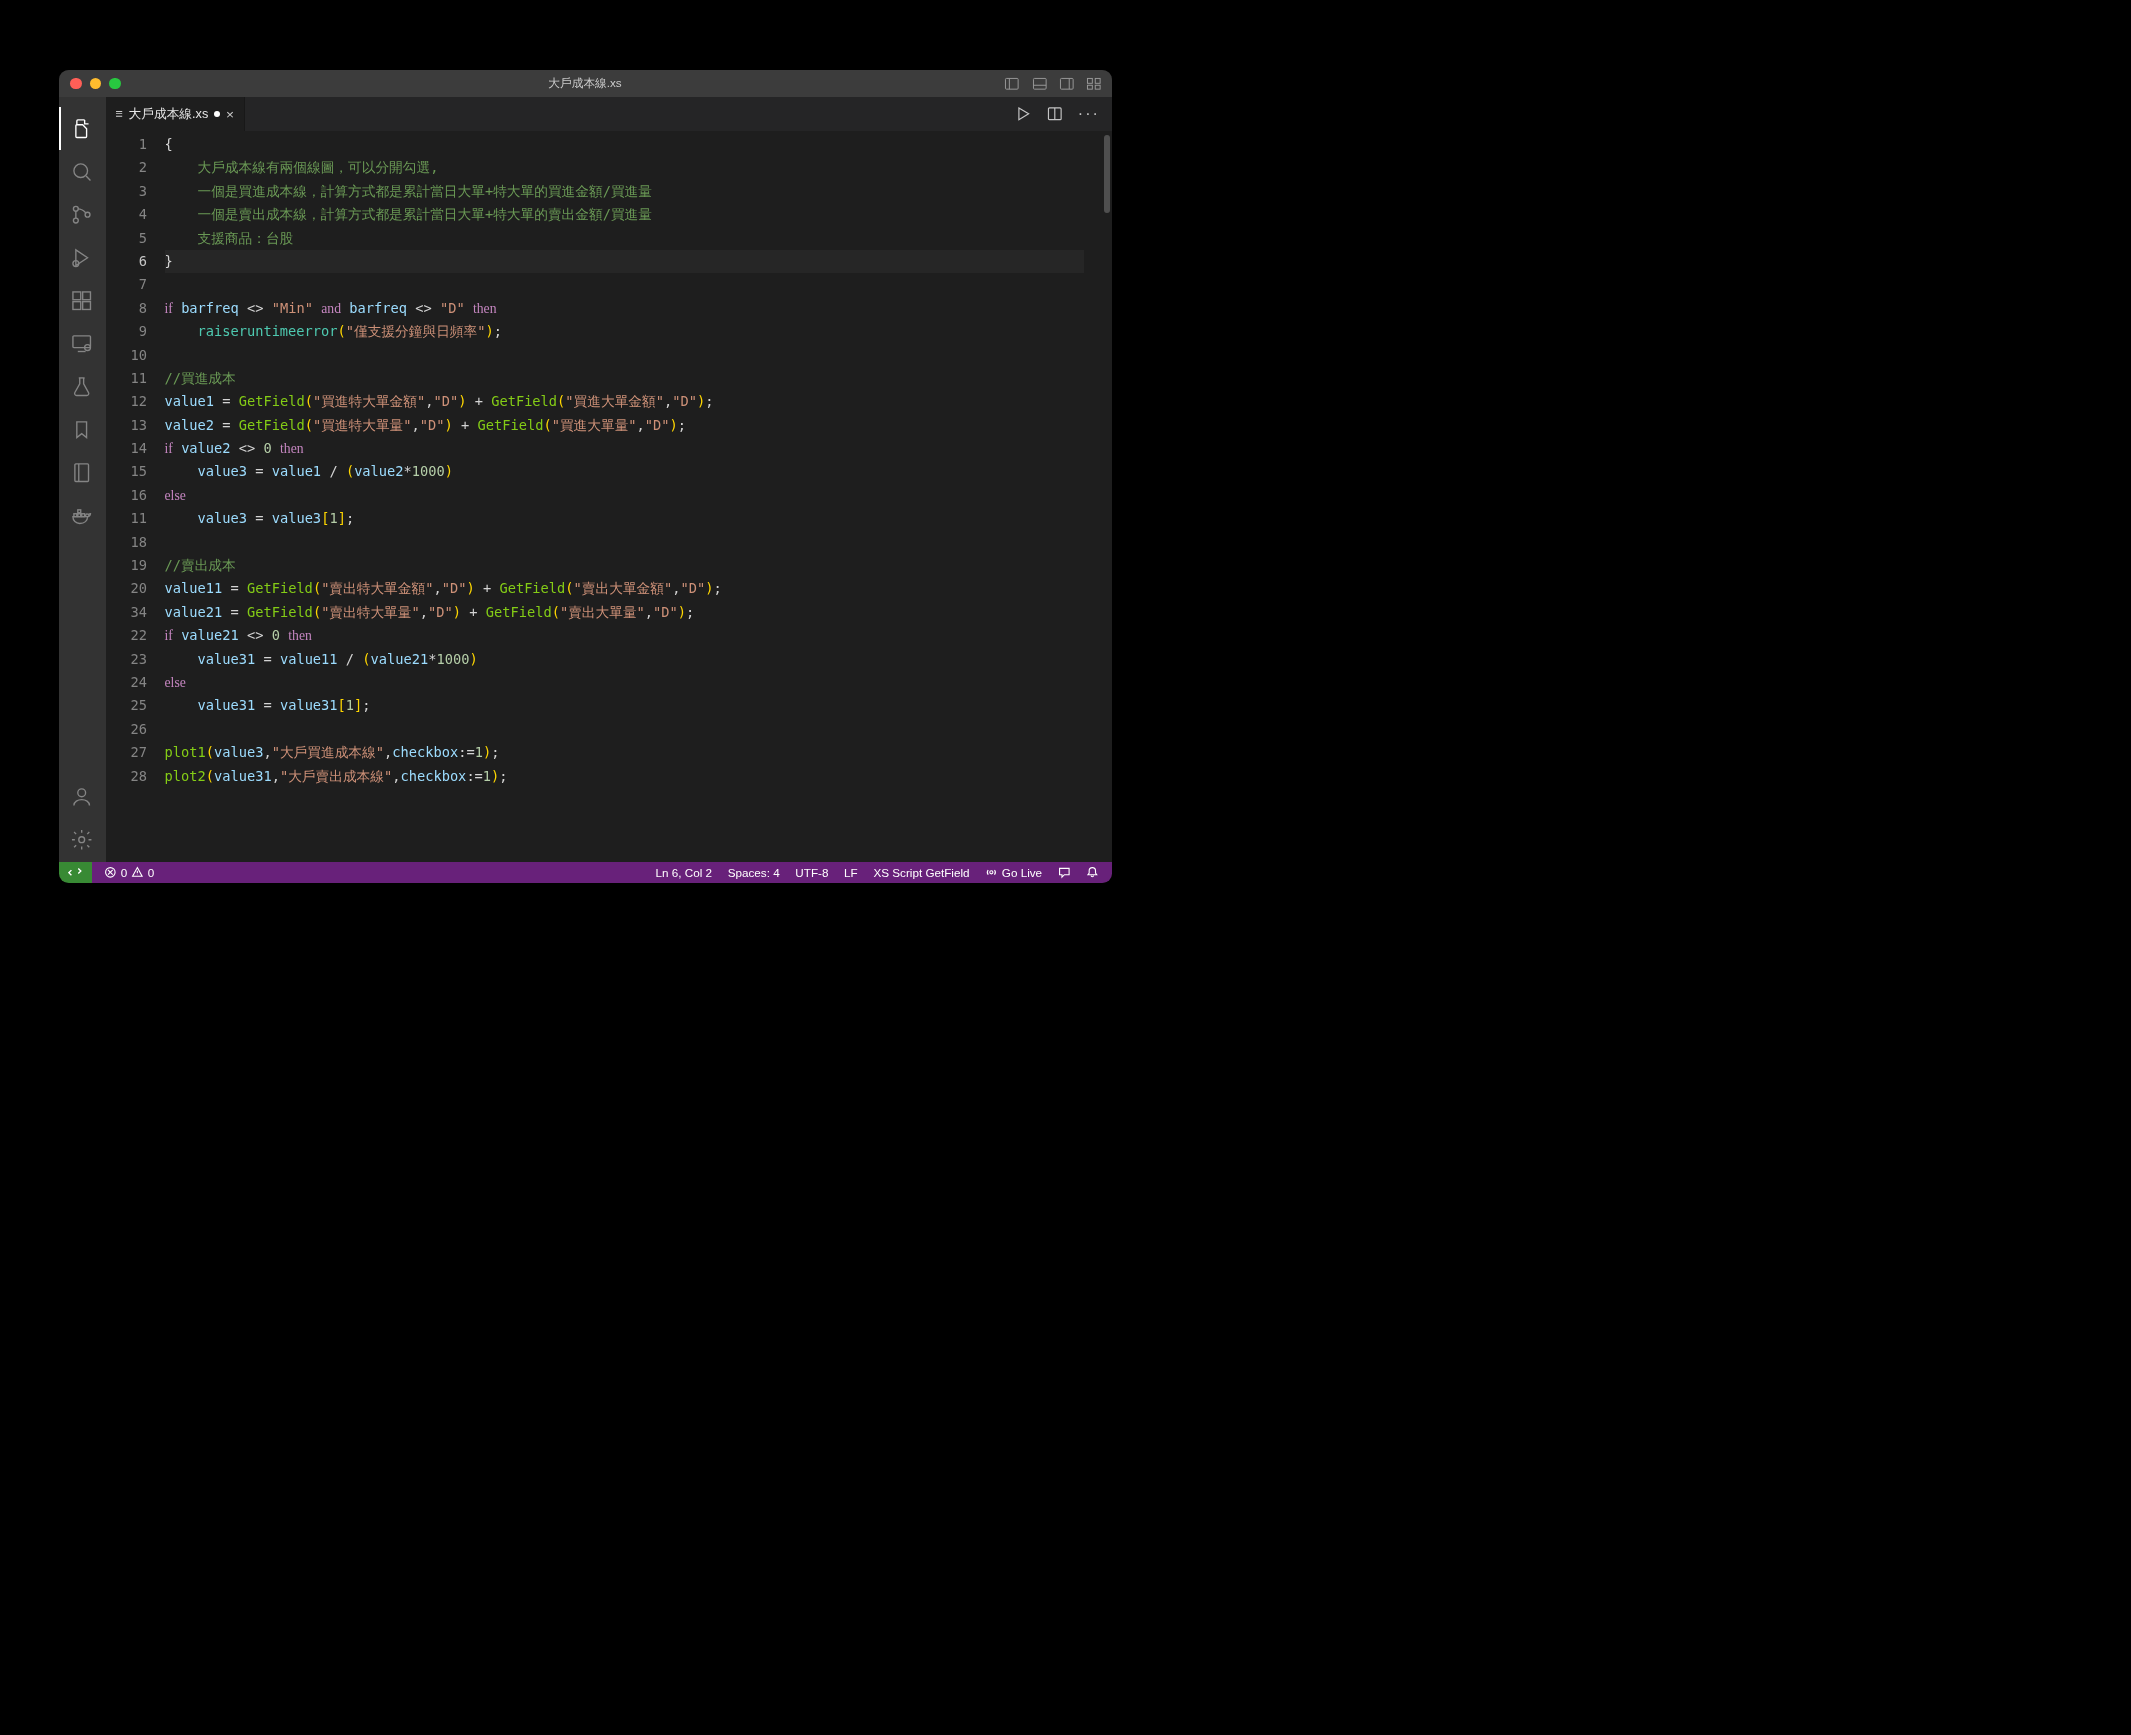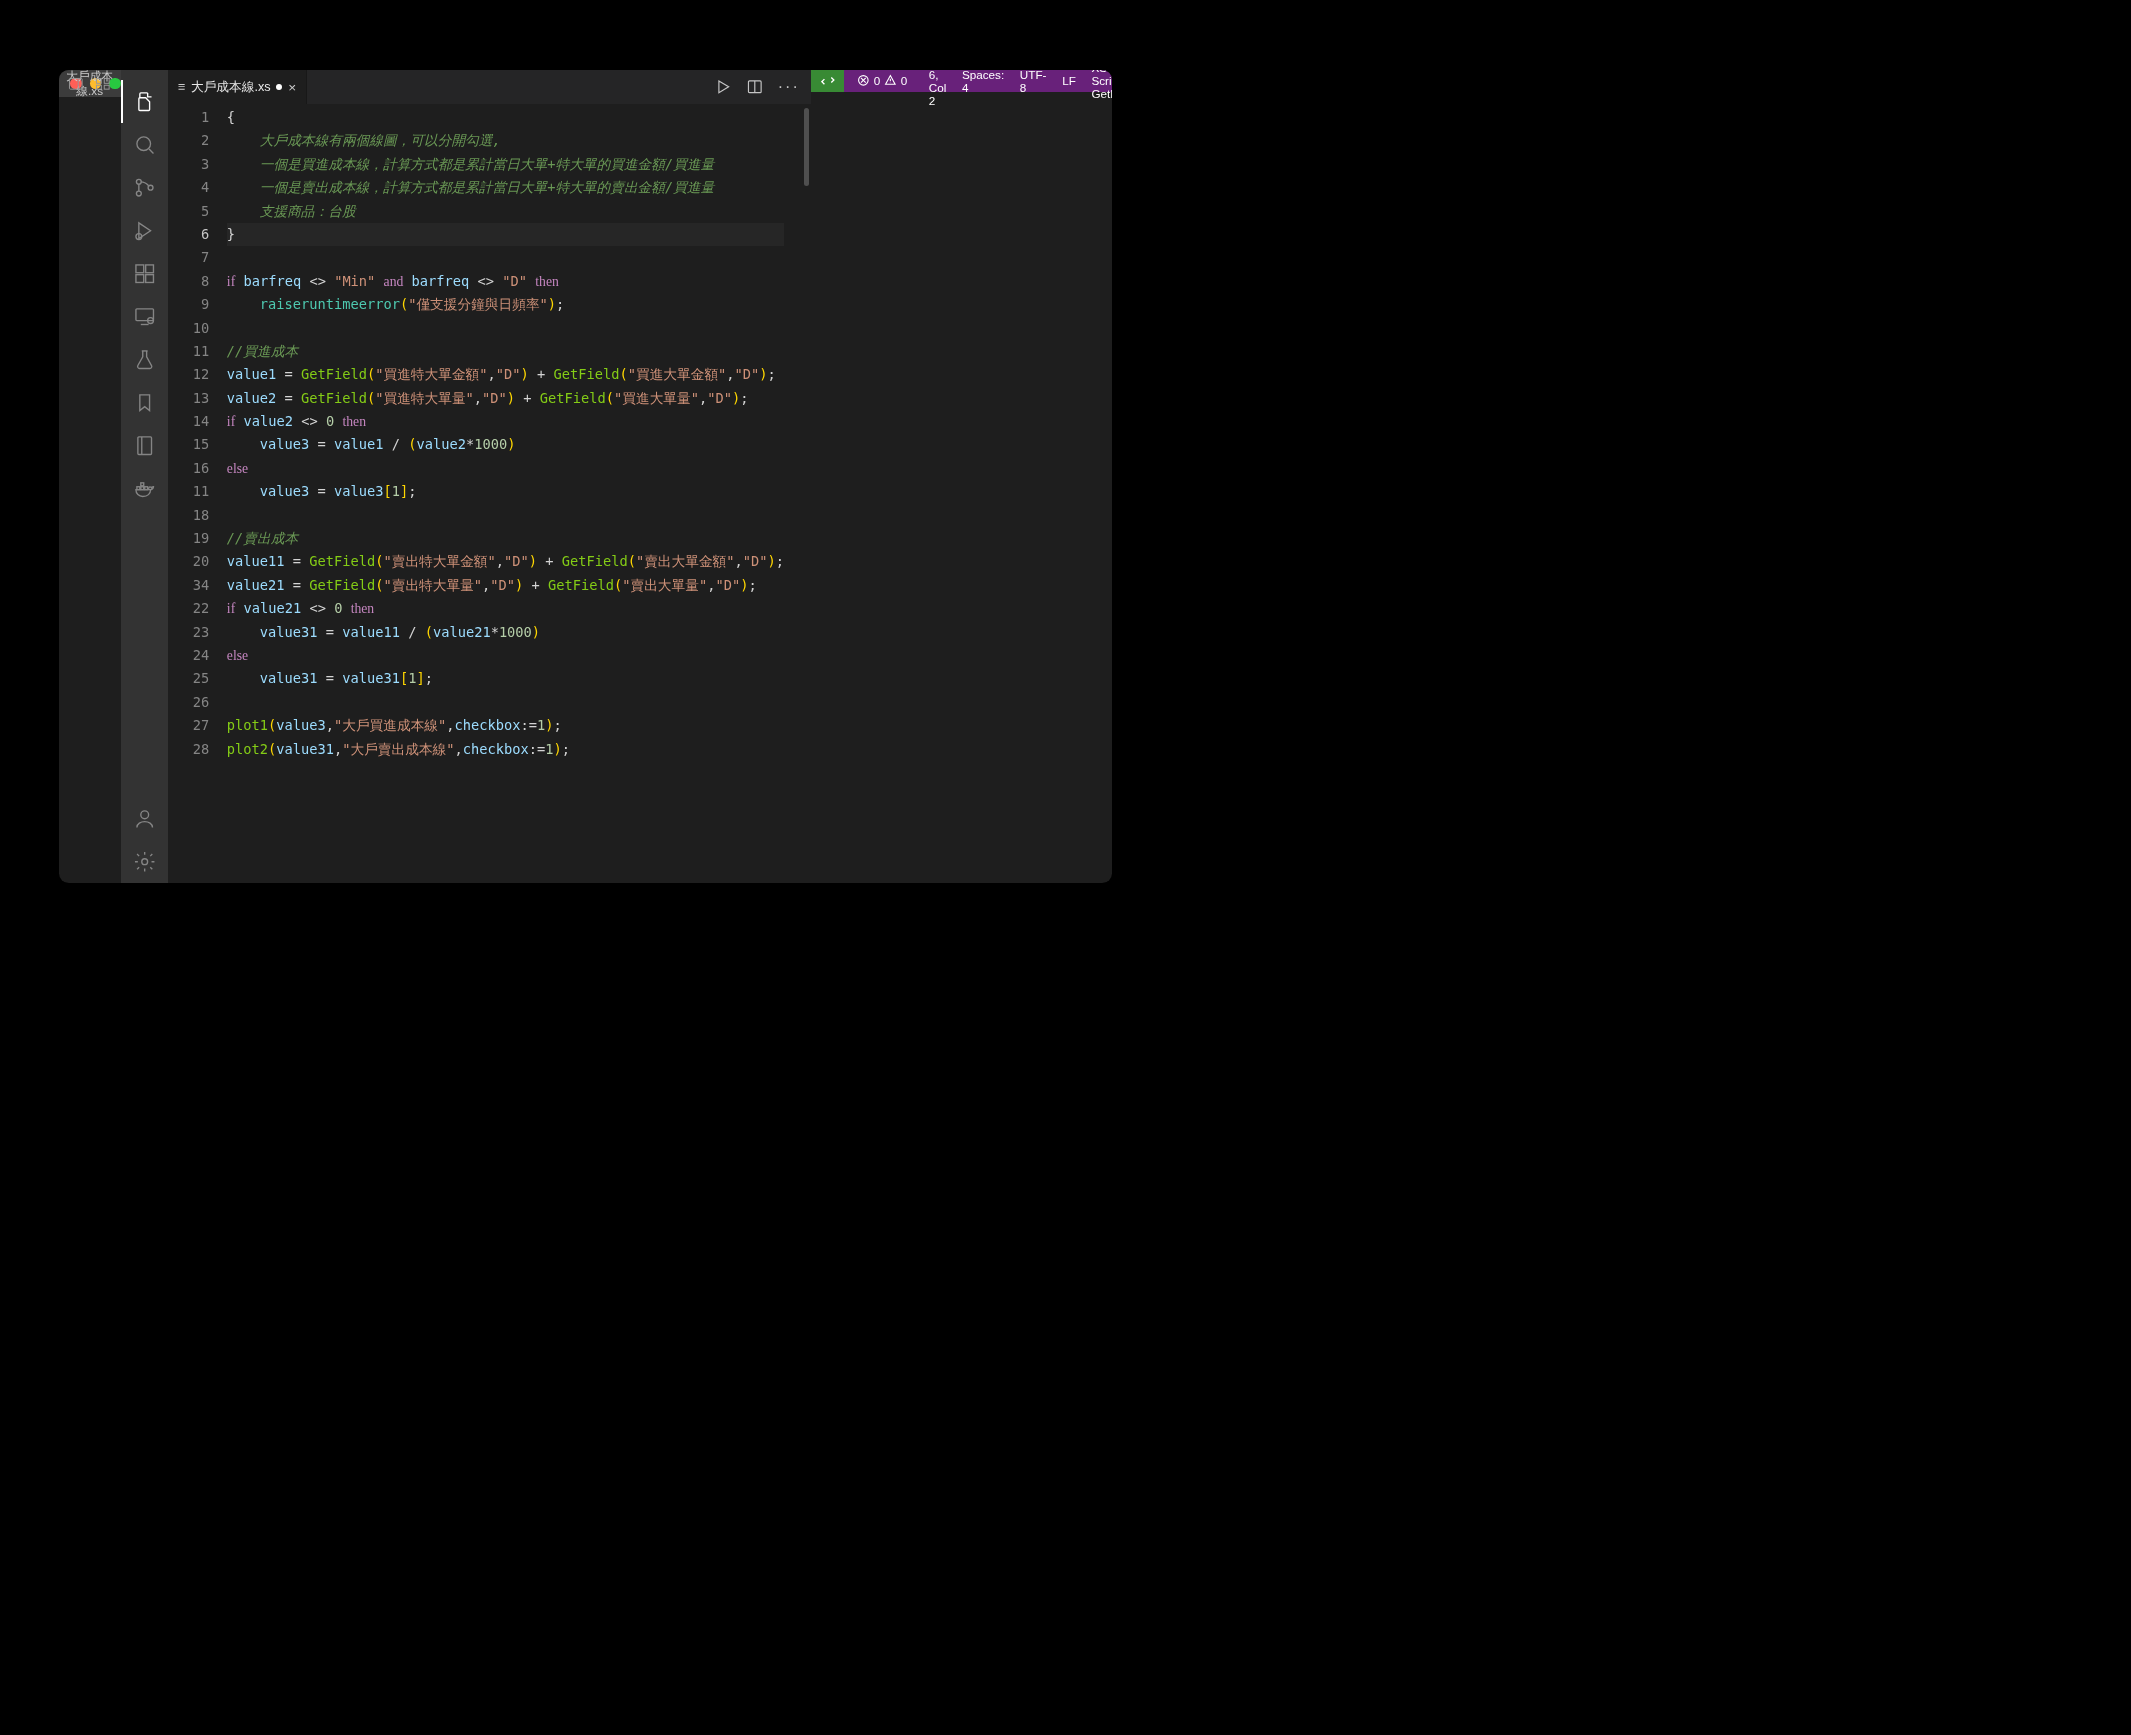--- a/index.html
+++ b/index.html
@@ -13,21 +13,21 @@
     align-items: center;
     justify-content: center;
   }
   .window {
     width: 1053px;
     height: 813px;
     background: #1e1e1e;
     border-radius: 9.8px;
     overflow: hidden;
     display: flex;
-    flex-direction: row;
+    flex-direction: column;
     box-shadow: 0 19.5px 59px rgba(0,0,0,.6);
     position: relative;
   }
   .titlebar {
     height: 27px;
     background: #3c3c3c;
     display: flex;
     align-items: center;
     position: relative;
   }
@@ -150,21 +150,21 @@
   }
   .code .line { height:23.4px; }
   .hl-line {
     position:absolute;
     left:0; right:0; height:23.4px;
     background: rgba(255,255,255,.04);
     z-index:0;
   }
   .code .line > * { position: relative; z-index:1; }
   
-  .tk-cm { color:#6a9955;font-style:italic; }     
+  .tk-cm { color:#6a9955; }     
   .tk-kw { color:#c586c0;font-family:Liberation Serif, serif; }     
   .tk-id { color:#9cdcfe; }     
   .tk-fn { color:#84cc16; }     
   .tk-str{ color:#ce9178; }     
   .tk-num{ color:#b5cea8; }     
   .tk-op { color:#d4d4d4; }     
   .tk-br { color:#ffd700; }     
   .tk-cl { color:#4ec9b0;text-align:center; }     
   
   .minimap {

